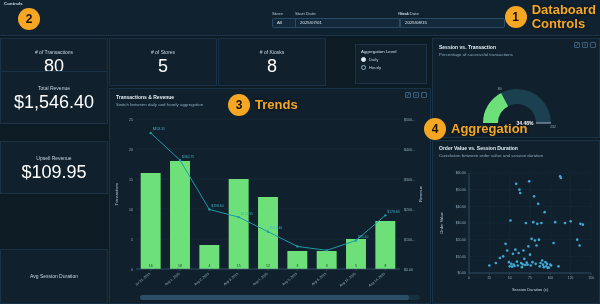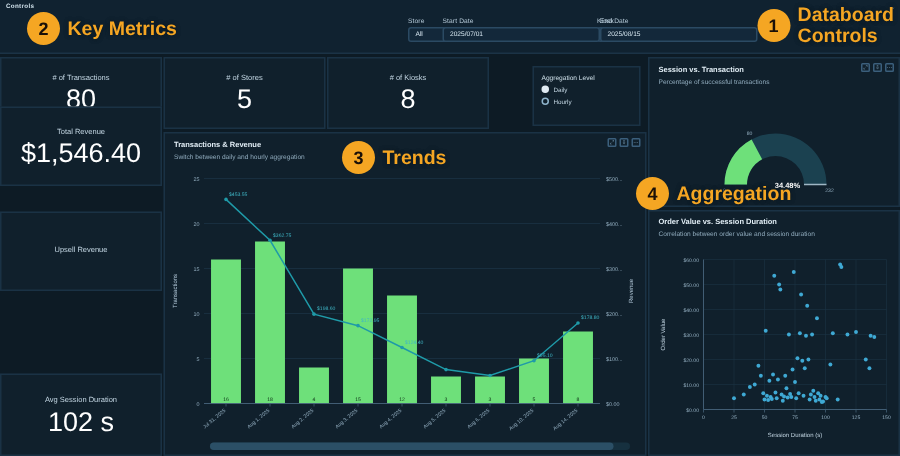--- a/index.html
+++ b/index.html
@@ -146,24 +146,24 @@
     <div class="kpi-label" data-name="kpi-label"># of Kiosks</div>
     <div class="kpi-value" data-name="kpi-value">8</div>
   </div>
 
   <div class="kpi" style="left:0;top:71px;width:108px;height:53px" data-name="kpi-total-revenue">
     <div class="kpi-label" data-name="kpi-label">Total Revenue</div>
     <div class="kpi-value" data-name="kpi-value">$1,546.40</div>
   </div>
   <div class="kpi" style="left:0;top:141px;width:108px;height:53px" data-name="kpi-upsell-revenue">
     <div class="kpi-label" data-name="kpi-label">Upsell Revenue</div>
+    <div class="kpi-value" data-name="kpi-value">$109.95</div>
   </div>
   <div class="kpi" style="left:0;top:249px;width:108px;height:55px" data-name="kpi-avg-session-duration">
     <div class="kpi-label" data-name="kpi-label">Avg Session Duration</div>
-    <div class="kpi-value" data-name="kpi-value">102 s</div>
   </div>
 
   <div class="agg-panel" data-name="aggregation-level-panel">
     <div class="agg-title" data-name="aggregation-level-title">Aggregation Level</div>
     <div class="radio-row" data-name="aggregation-option-daily">
       <span class="radio on" data-name="radio-selected-icon"></span>
       <span class="radio-lbl" data-name="aggregation-option-label">Daily</span>
     </div>
     <div class="radio-row" data-name="aggregation-option-hourly">
       <span class="radio" data-name="radio-unselected-icon"></span>
@@ -402,23 +402,20 @@
 
   <div class="badge badge-1" data-name="annotation-badge-1">
     <div class="badge-num" data-name="annotation-number">1</div>
     <div class="badge-txt" id="ann1" data-name="annotation-text">
         <div>Databoard</div>
         <div>Controls</div>
       </div>
   </div>
   <div class="badge badge-2" data-name="annotation-badge-2">
     <div class="badge-num" data-name="annotation-number">2</div>
-    <div class="badge-txt" id="ann2" data-name="annotation-text">
-        <div>Key Metrics</div>
-      </div>
   </div>
   <div class="badge badge-3" data-name="annotation-badge-3">
     <div class="badge-num" data-name="annotation-number">3</div>
     <div class="badge-txt" id="ann3" data-name="annotation-text">
         <div>Trends</div>
       </div>
   </div>
   <div class="badge badge-4" data-name="annotation-badge-4">
     <div class="badge-num" data-name="annotation-number">4</div>
     <div class="badge-txt" id="ann4" data-name="annotation-text">

